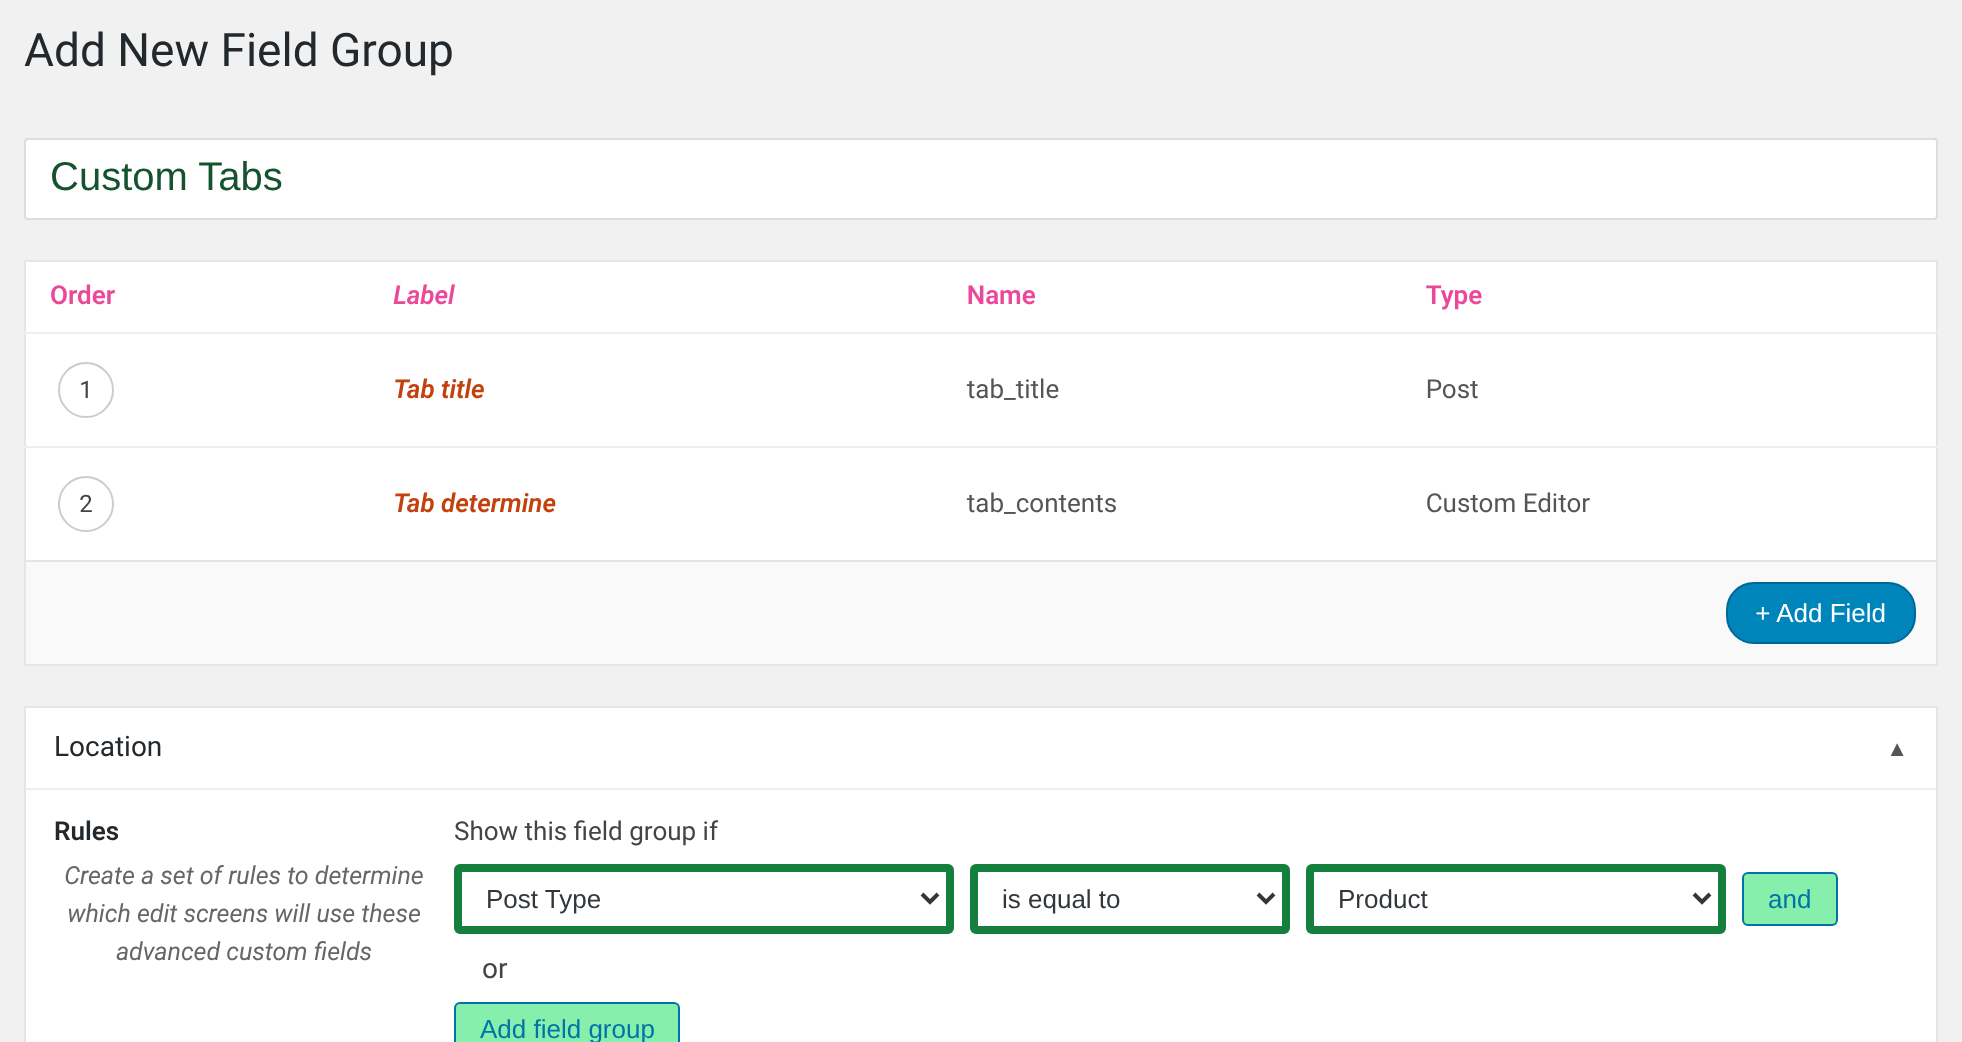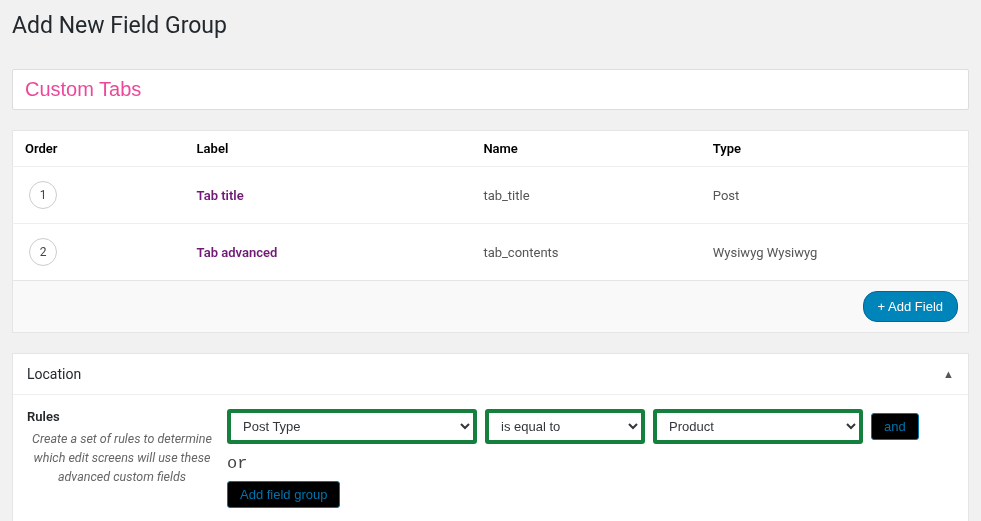--- a/index.html
+++ b/index.html
@@ -16,64 +16,64 @@
     color: #23282d;
     margin-bottom: 30px;
   }
   .title-input {
     width: 100%;
     font-size: 20px;
     padding: 8px 12px;
     background: #fff;
     border: 1px solid #ddd;
     border-radius: 2px;
-    color: #ec4899;
+    color: #14532d;
     outline: none;
     margin-bottom: 20px;
   }
   .fields-table {
     width: 100%;
     background: #fff;
     border: 1px solid #e5e5e5;
     border-collapse: collapse;
   }
   .fields-table th {
     text-align: left;
     font-weight: 600;
     font-size: 13px;
     padding: 10px 12px;
-    color: #000000;
+    color: #ec4899;
     border-bottom: 1px solid #eee;
   }
   .fields-table td {
     padding: 14px 12px;
     vertical-align: middle;
     border-top: 1px solid #eee;
     font-size: 13px;
     color: #555;
   }
   .fields-table th.col-order, .fields-table td.col-order { width: 18%; }
-  .fields-table th.col-label, .fields-table td.col-label { width: 30%; }
+  .fields-table th.col-label, .fields-table td.col-label { width: 30%; font-style: italic; }
   .fields-table th.col-name,  .fields-table td.col-name  { width: 24%; }
   .fields-table th.col-type,  .fields-table td.col-type  { width: 28%; }
   .order-badge {
     display: inline-flex;
     align-items: center;
     justify-content: center;
     width: 28px;
     height: 28px;
     border: 1px solid #ccc;
     border-radius: 50%;
     font-size: 12px;
     color: #444;
     margin-left: 4px;
     cursor: move;
   }
   .field-label-link {
-    color: #701a75;
+    color: #c2410c;
     font-weight: 600;
     text-decoration: none;
     cursor: pointer;
   }
   .table-footer {
     background: #f9f9f9;
     border: 1px solid #e5e5e5;
     border-top: none;
     padding: 10px;
     text-align: right;
@@ -148,33 +148,32 @@
     padding: 5px 8px;
     border: 4px solid #15803d;
     border-radius: 3px;
     background: #fff;
     color: #32373c;
   }
   .sel-param { flex: 0 0 250px; }
   .sel-op    { flex: 0 0 160px; }
   .sel-val   { flex: 0 0 210px; }
   .btn-outline {
-    background: #000000;
+    background: #86efac;
     color: #0073aa;
     border: 1px solid #0073aa;
     border-radius: 3px;
     padding: 5px 12px;
     font-size: 13px;
     cursor: pointer;
   }
   .or-label {
-    font-size: 17px;
+    font-size: 14px;
     color: #444;
-    margin: 2px 0 8px 0;
-    font-family: Liberation Mono, monospace;
+    margin: 2px 0 8px 14px;
   }
 </style>
 </head>
 <body>
 
 
 
 <h1 class="page-title">Add New Field Group</h1>
 
 <input type="text" class="title-input" value="Custom Tabs" style="">
@@ -190,41 +189,42 @@
   </thead>
   <tbody>
     <tr>
       <td class="col-order"><span class="order-badge">1</span></td>
       <td class="col-label"><a class="field-label-link">Tab title</a></td>
       <td class="col-name">tab_title</td>
       <td class="col-type">Post</td>
     </tr>
     <tr>
       <td class="col-order"><span class="order-badge">2</span></td>
-      <td class="col-label"><a class="field-label-link">Tab advanced</a></td>
+      <td class="col-label"><a class="field-label-link">Tab determine</a></td>
       <td class="col-name">tab_contents</td>
-      <td class="col-type">Wysiwyg Wysiwyg</td>
+      <td class="col-type">Custom Editor</td>
     </tr>
   </tbody>
 </table>
 <div class="table-footer">
   <button class="btn-primary">+ Add Field</button>
 </div>
 
 <div class="panel">
   <div class="panel-header">
     <span>Location</span>
     <span class="chevron">▲</span>
   </div>
   <div class="panel-body">
     <div class="rules-left">
       <div class="rules-title">Rules</div>
       <div class="rules-desc">Create a set of rules to determine which edit screens will use these advanced custom fields</div>
     </div>
     <div class="rules-right">
+      <div class="show-label">Show this field group if</div>
       <div class="rule-row">
         <select class="sel-param"><option>Post Type</option></select>
         <select class="sel-op"><option>is equal to</option></select>
         <select class="sel-val"><option>Product</option></select>
         <button class="btn-outline">and</button>
       </div>
       <div class="or-label">or</div>
       <button class="btn-outline">Add field group</button>
     </div>
   </div>

